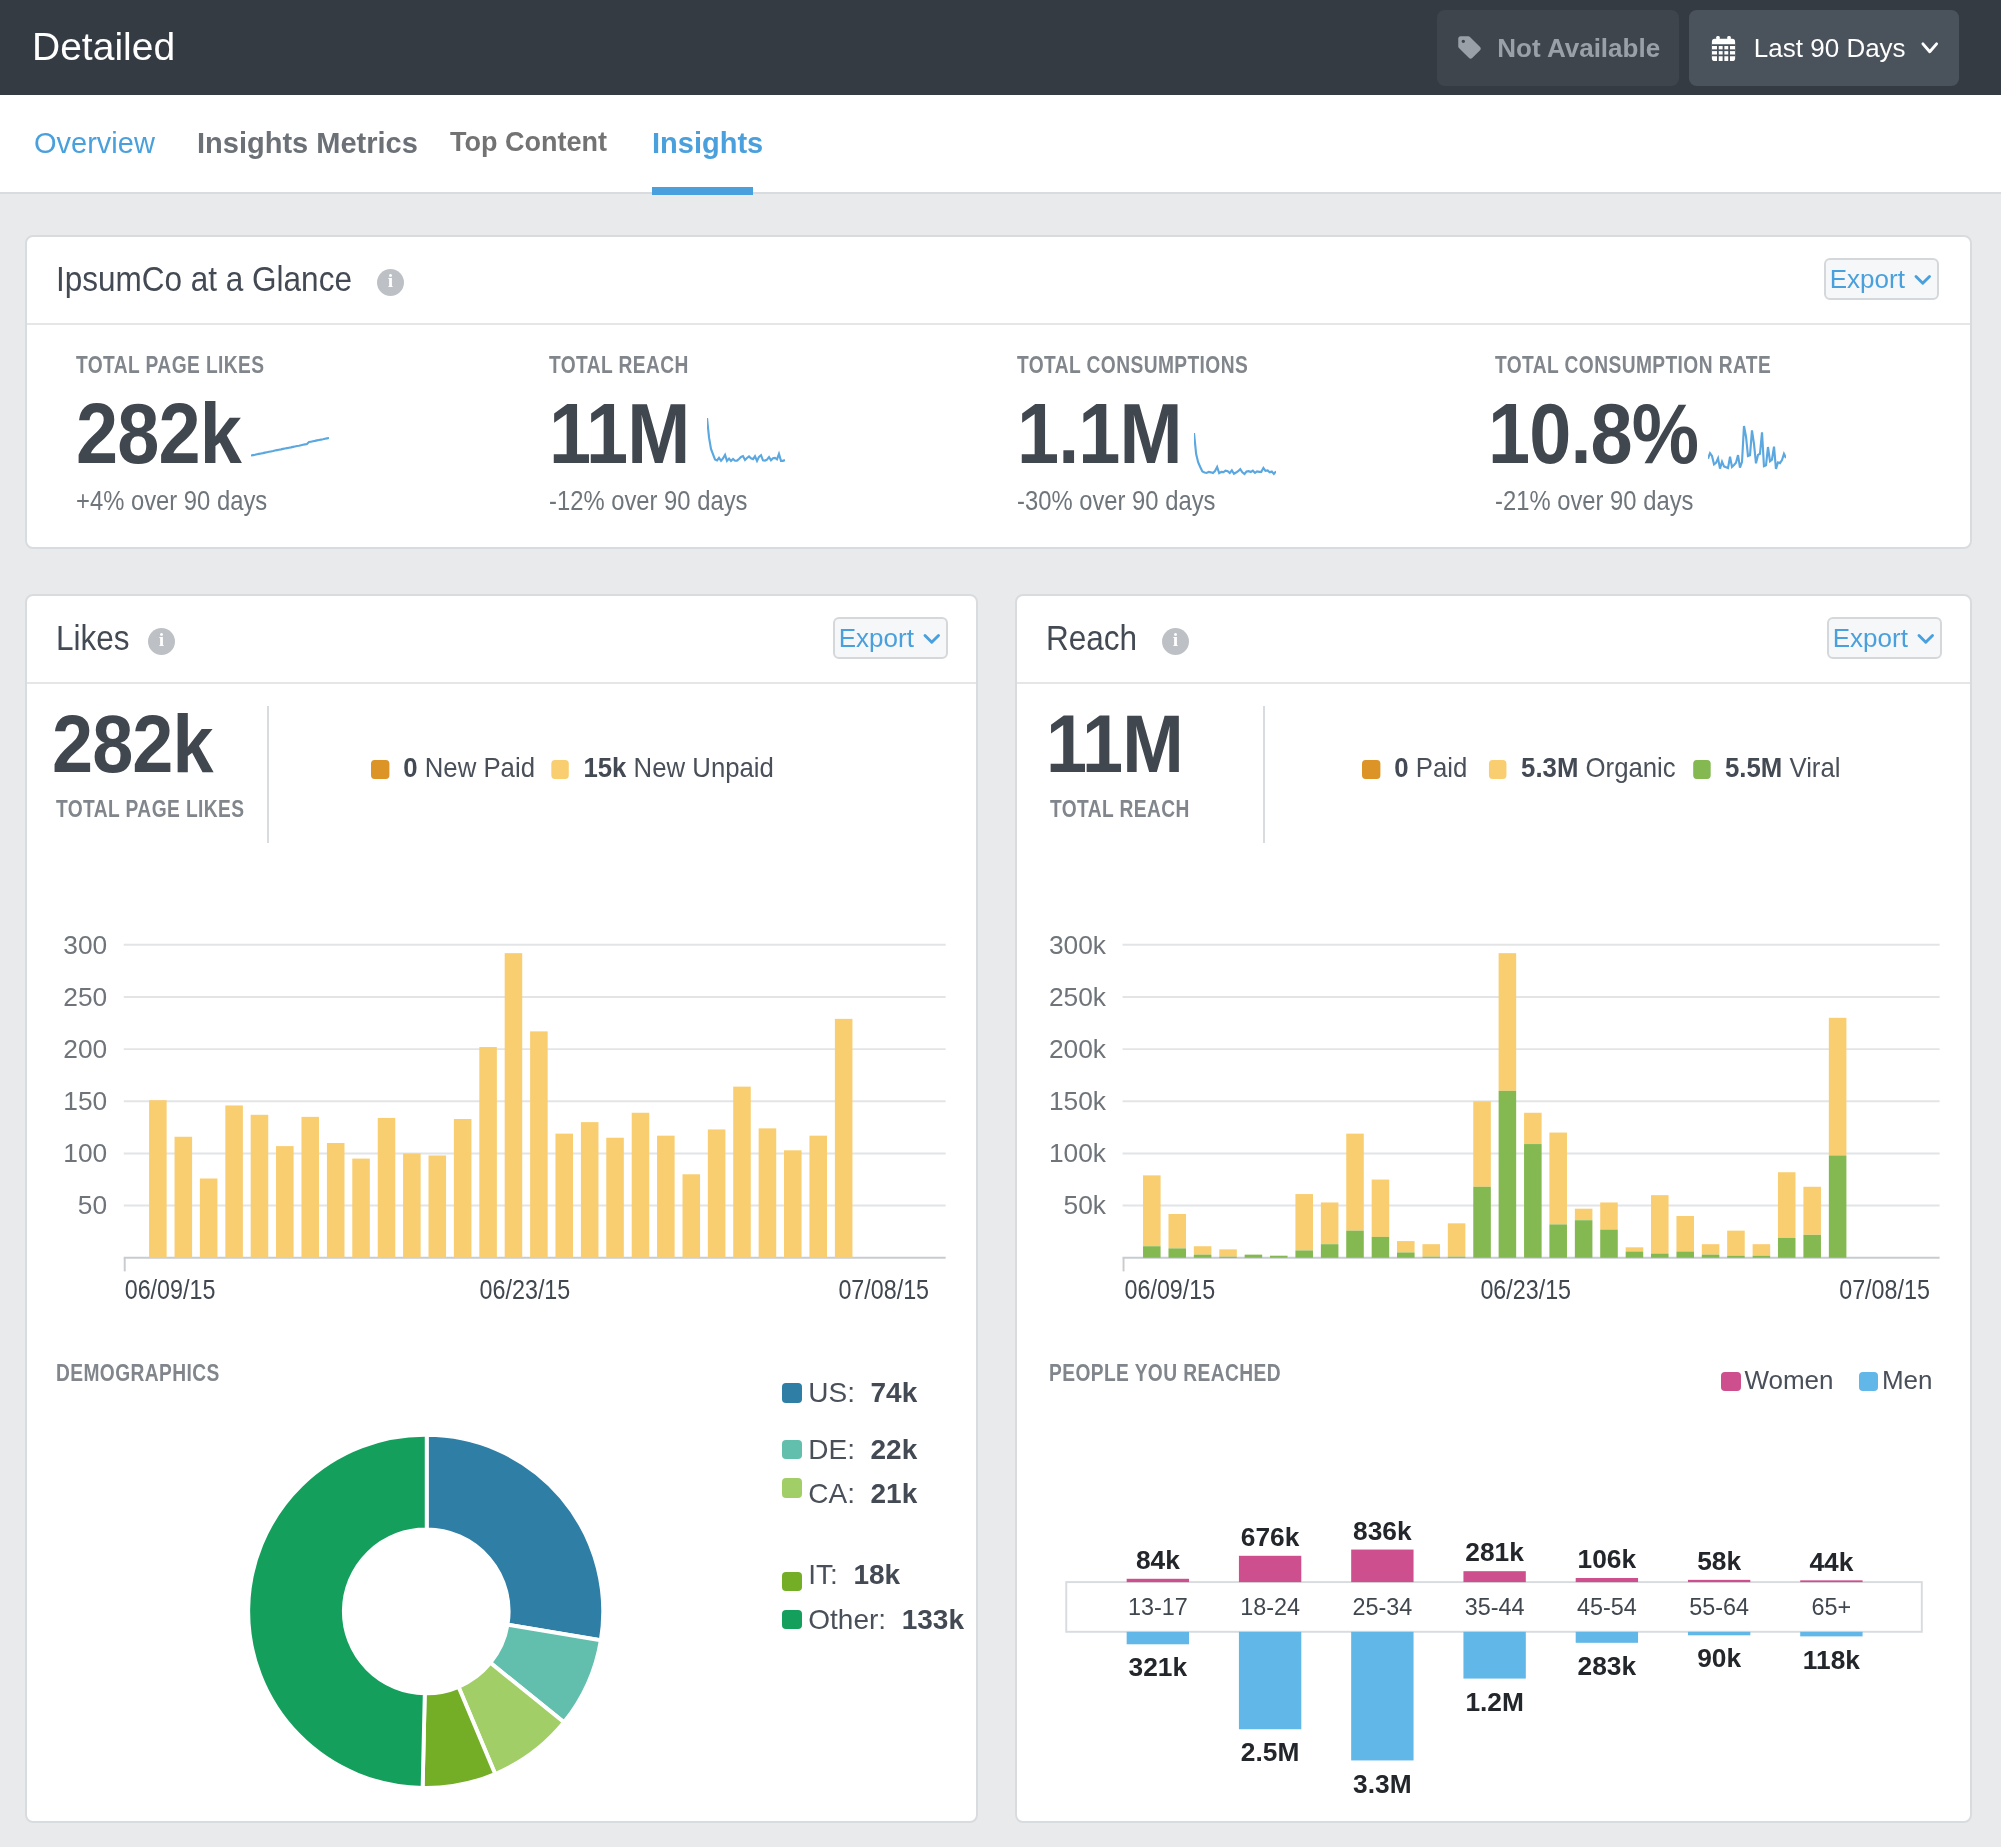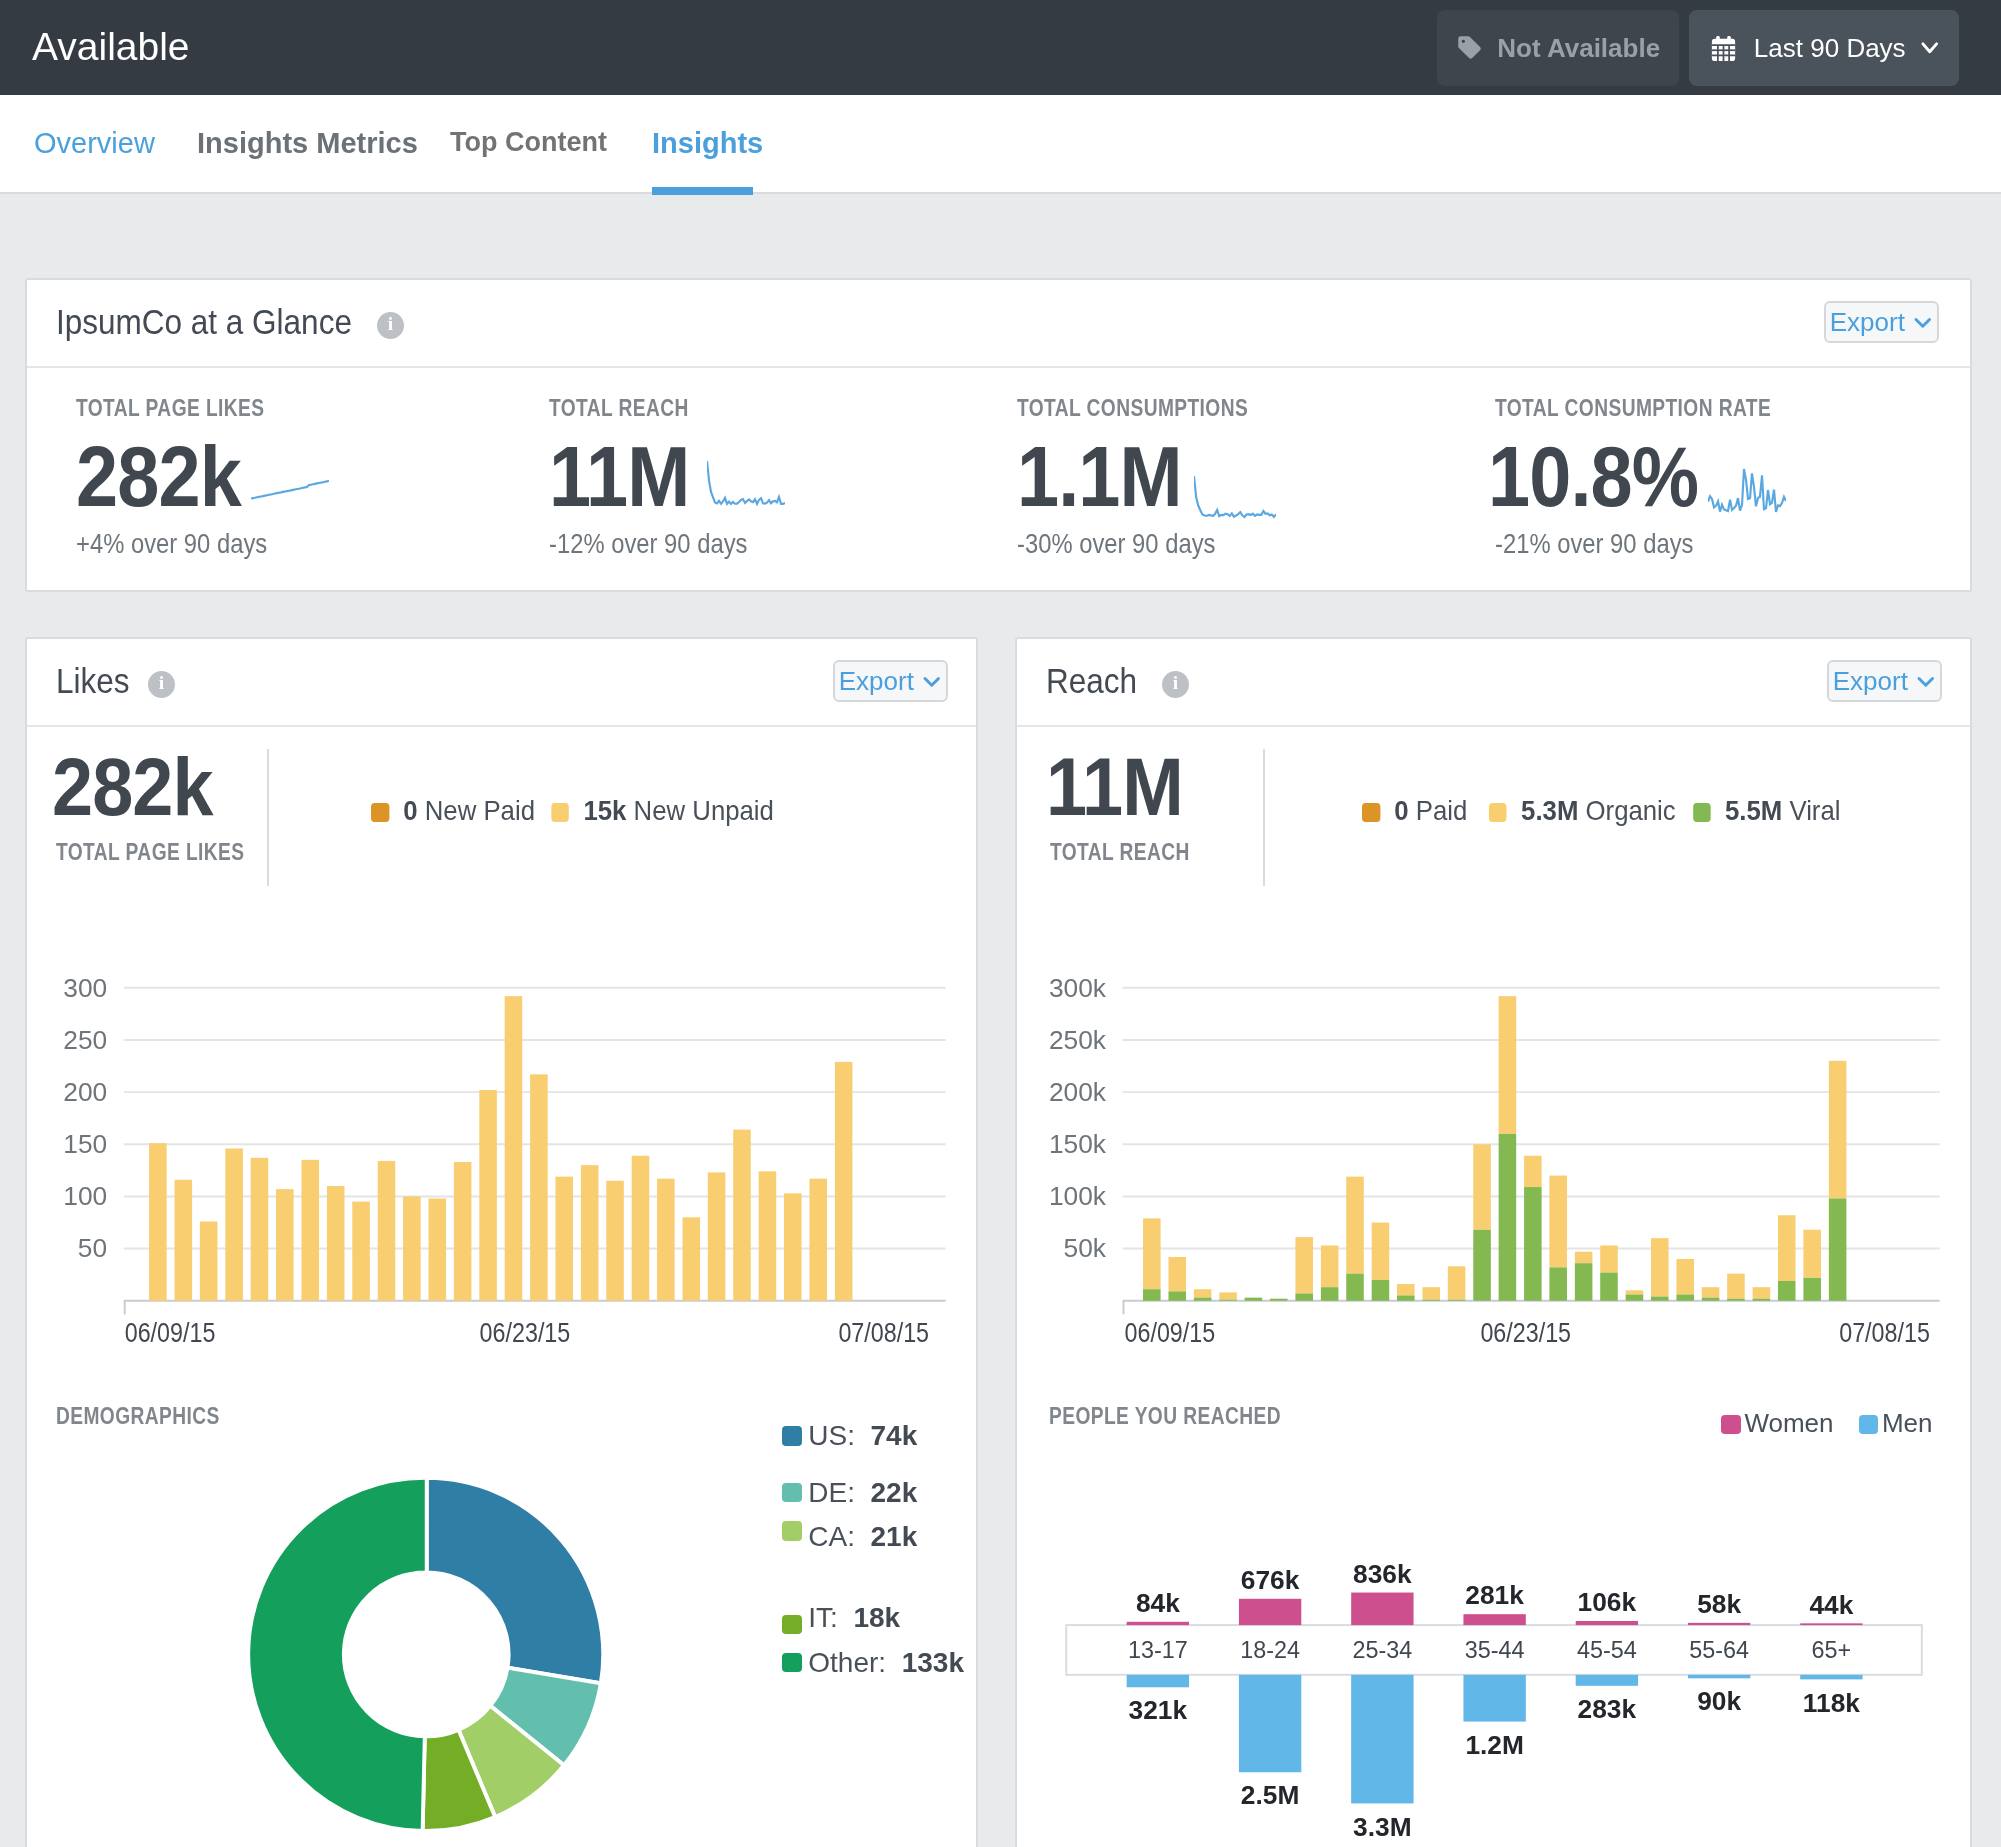--- a/index.html
+++ b/index.html
@@ -1,27 +1,27 @@
 <!DOCTYPE html>
 <html><head><meta charset="utf-8">
 <style>
 * { margin:0; padding:0; box-sizing:border-box; }
 html,body { width:2001px; height:1847px; background:#e9eaec; font-family:"Liberation Sans",sans-serif; position:relative; overflow:hidden; }
-.card { position:absolute; background:#fff; border:2px solid #d9dcdf; border-radius:3px;margin-top:43px; }
+.card { position:absolute; background:#fff; border:2px solid #d9dcdf; border-radius:8px; }
 .cardhead { position:absolute; left:0; right:0; top:0; height:88px; border-bottom:2px solid #e4e6e8; }
 .cardtitle { position:absolute; left:29px; top:22.4px; font-size:35px; color:#434a54; transform:scaleX(0.9); transform-origin:left top; white-space:nowrap; }
 .infoico { position:absolute; top:32px; width:27px; height:27px; border-radius:50%; background:#bdc1c5; }
 .infoico:after { content:"i"; position:absolute; left:0; right:0; top:1px; text-align:center; color:#fff; font-size:19.5px; font-weight:bold; font-family:"Liberation Serif",serif; }
 .statlabel { font-size:23.4px; font-weight:bold; color:#81868c; letter-spacing:0.5px; white-space:nowrap; transform:scaleX(0.82); transform-origin:left center; }
 .leg { display:inline-block; width:19.5px; height:19.5px; border-radius:3.9px; vertical-align:-2px; }
 </style></head>
 <body>
 
 <div style="position:absolute;left:0;top:0;width:2001px;height:95px;background:#353b43">
-  <div style="position:absolute;left:32px;top:25px;font-size:39px;color:#ffffff">Available</div>
+  <div style="position:absolute;left:32px;top:25px;font-size:39px;color:#ffffff">Detailed</div>
   <div style="position:absolute;left:1437px;top:9.8px;width:242px;height:76px;background:#3e454d;border-radius:7.8px;text-align:center;line-height:76px;font-size:26px;font-weight:bold;color:#9aa0a7;white-space:nowrap"><svg width="27" height="27" viewBox="0 0 24 24" style="vertical-align:-3.9px">
         <path d="M21.4 11.6l-9-9C12 2.2 11.5 2 11 2H4c-1.1 0-2 .9-2 2v7c0 .5.2 1 .6 1.4l9 9c.4.4.9.6 1.4.6s1-.2 1.4-.6l7-7c.4-.4.6-.9.6-1.4s-.2-1-.6-1.4zM6.5 8C5.7 8 5 7.3 5 6.5S5.7 5 6.5 5 8 5.7 8 6.5 7.3 8 6.5 8z" fill="#9aa0a7"></path>
       </svg>&nbsp; Not Available</div>
   <div style="position:absolute;left:1689px;top:9.8px;width:270px;height:76px;background:#4a525b;border-radius:7.8px;text-align:center;line-height:76px;font-size:26px;font-weight:normal;color:#ffffff;white-space:nowrap"><svg width="31" height="31" viewBox="0 0 32 32" style="vertical-align:-6.8px">
         <rect x="4" y="6" width="24" height="23" rx="3" fill="#fff"></rect>
         <rect x="8.5" y="3" width="3.6" height="6" rx="1.5" fill="#fff"></rect>
         <rect x="19.9" y="3" width="3.6" height="6" rx="1.5" fill="#fff"></rect>
         <g stroke="#4a525b" stroke-width="1.8">
           <line x1="4" y1="12.5" x2="28" y2="12.5"></line>
           <line x1="10.2" y1="12.5" x2="10.2" y2="29"></line>

